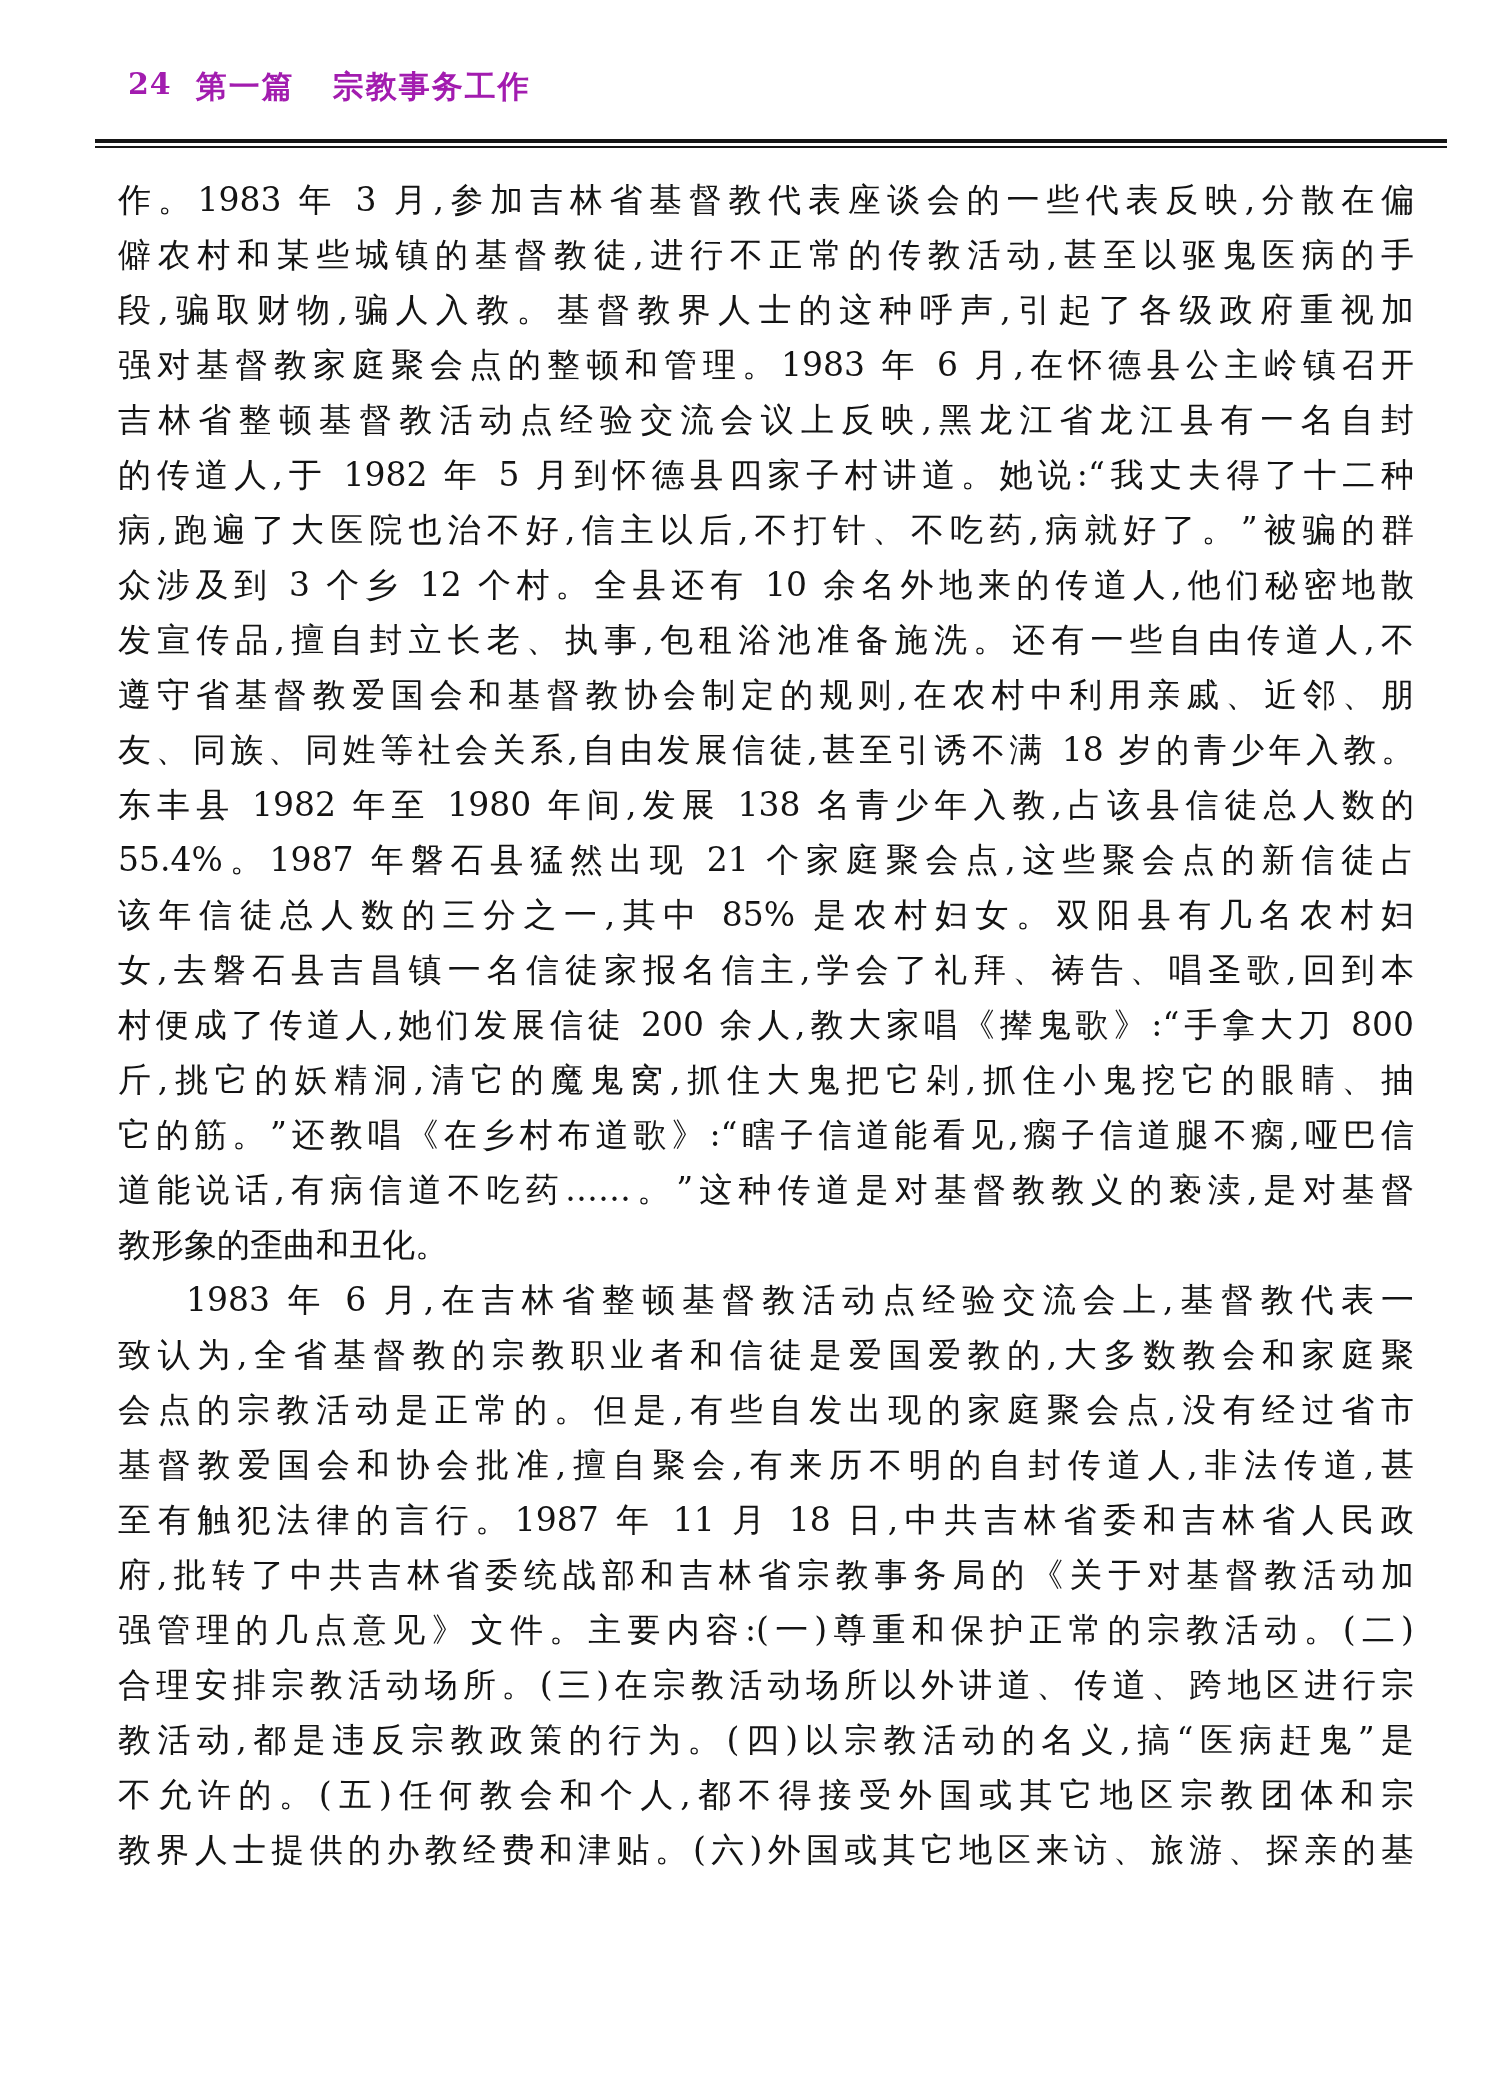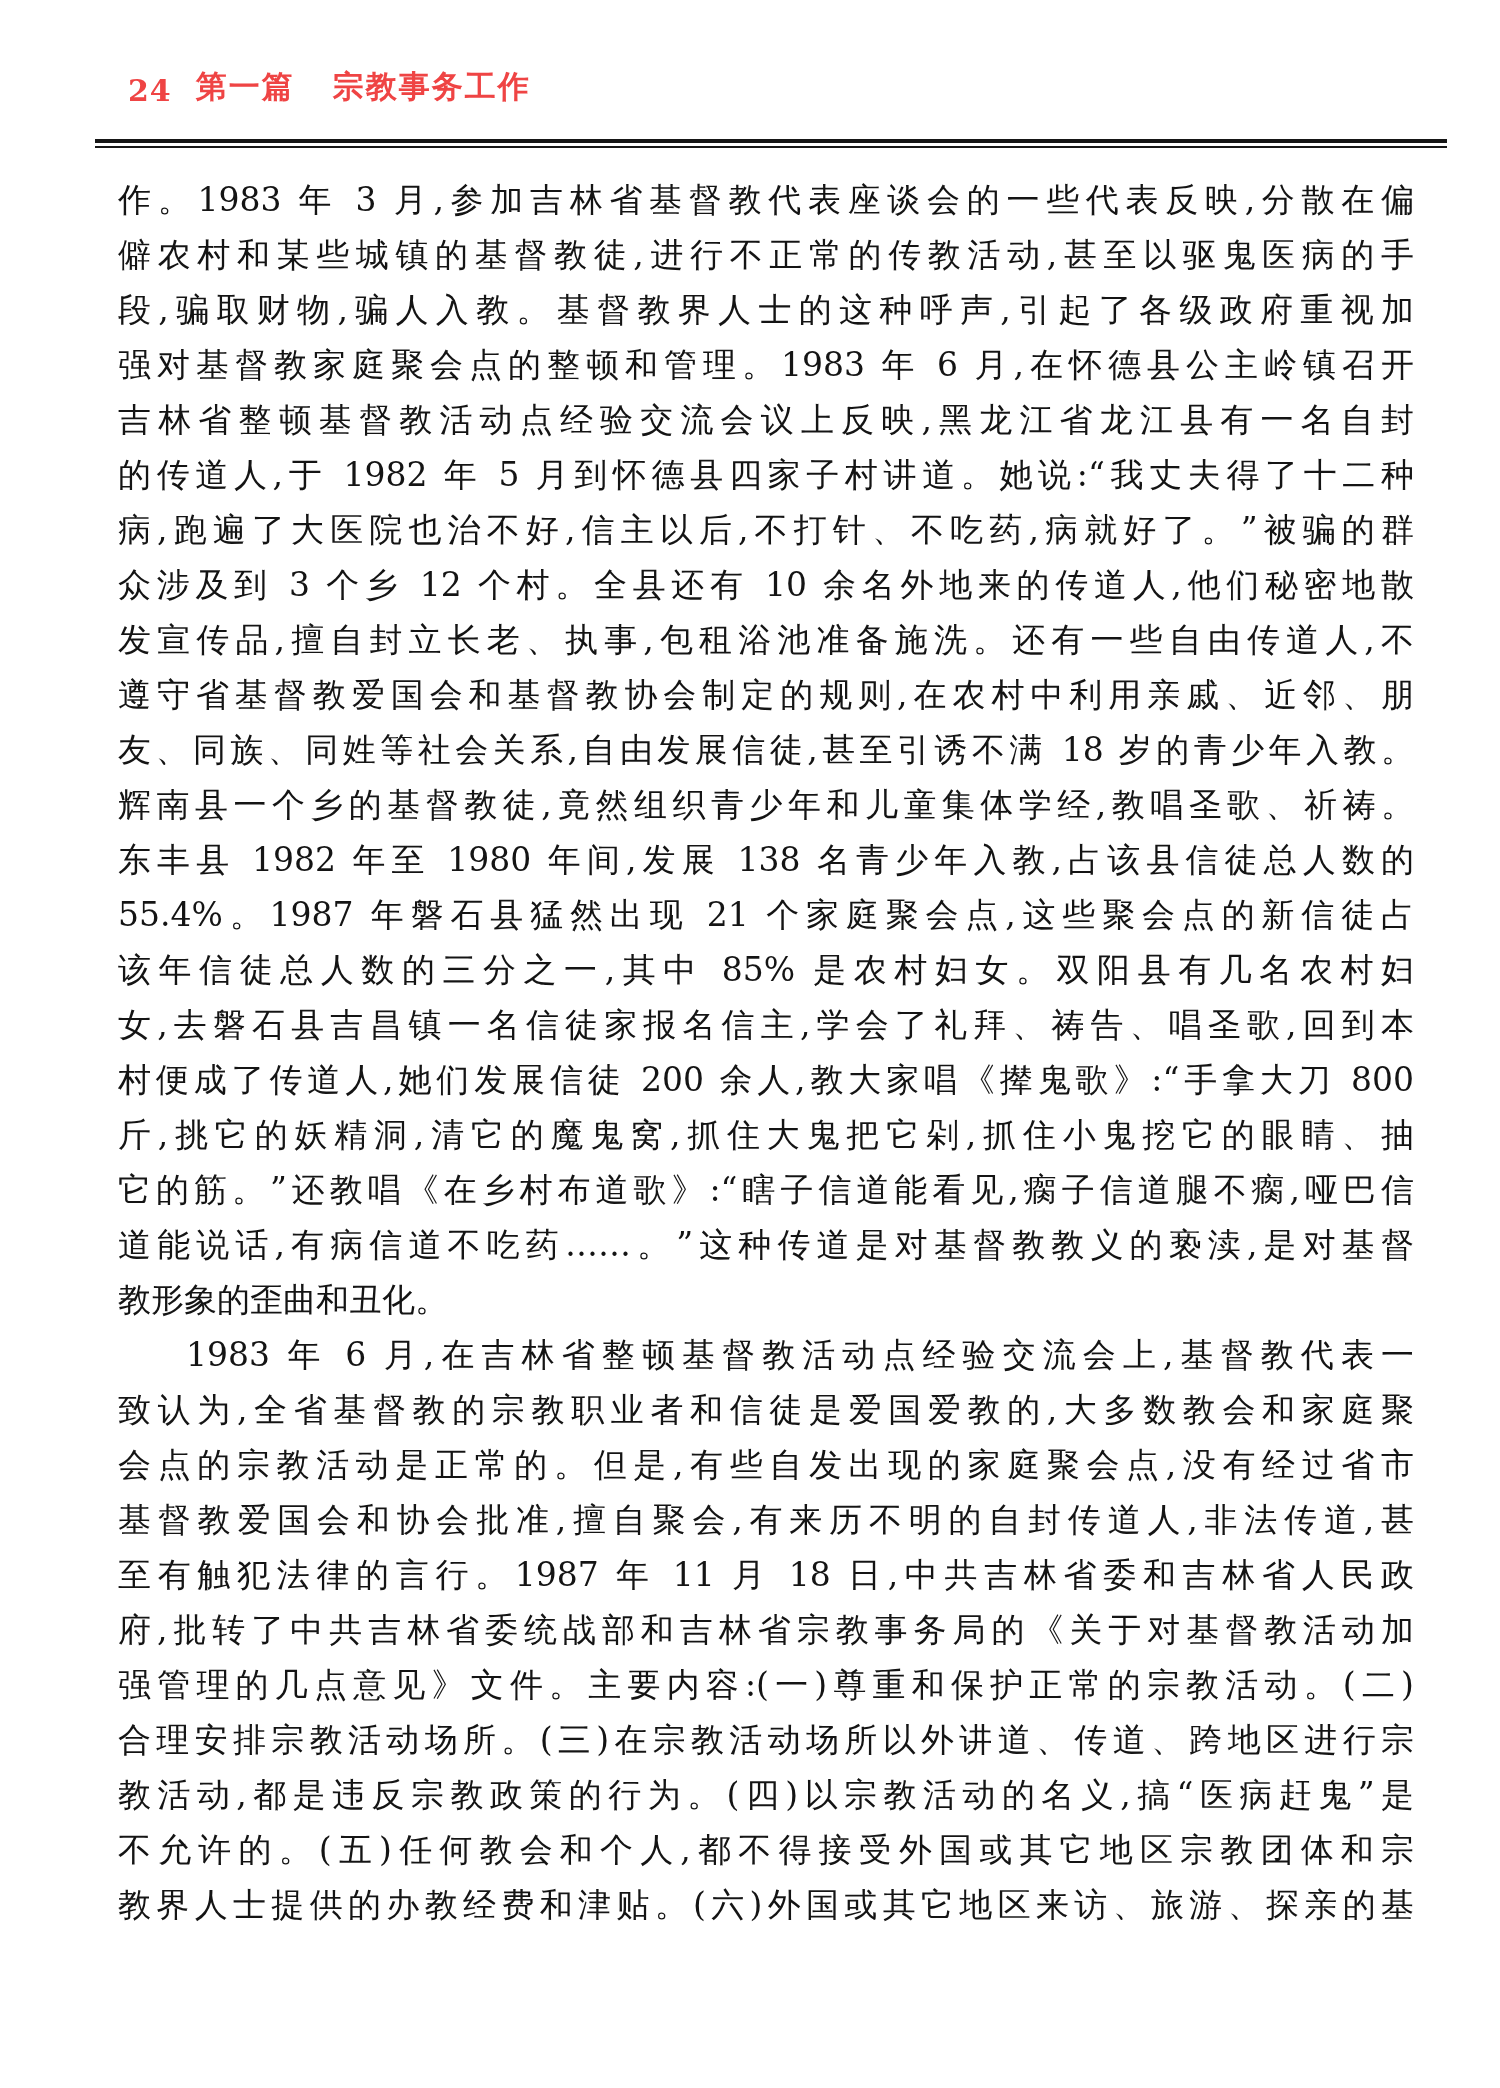--- a/index.html
+++ b/index.html
@@ -14,22 +14,22 @@
     margin: 0 auto;
     background: #ffffff;
     overflow: hidden;
     font-family: "DejaVu Serif", "Liberation Serif", serif;
   }
   .page-header {
     position: absolute;
     top: 66px;
     left: 128px;
     display: flex;
-    align-items: flex-end;
-    color: #ef4444;
+    align-items: flex-start;
+    color: #a21caf;
     font-weight: bold;
   }
   .page-header .page-num {
     font-size: 30px;
     letter-spacing: 1px;
   }
   .page-header .section {
     font-size: 31px;
     margin-left: 24px;
     letter-spacing: 2px;
@@ -97,21 +97,20 @@
     <div class="line">僻农村和某些城镇的基督教徒,进行不正常的传教活动,甚至以驱鬼医病的手</div>
     <div class="line">段,骗取财物,骗人入教。基督教界人士的这种呼声,引起了各级政府重视加</div>
     <div class="line">强对基督教家庭聚会点的整顿和管理。1983 年 6 月,在怀德县公主岭镇召开</div>
     <div class="line">吉林省整顿基督教活动点经验交流会议上反映,黑龙江省龙江县有一名自封</div>
     <div class="line">的传道人,于 1982 年 5 月到怀德县四家子村讲道。她说:“我丈夫得了十二种</div>
     <div class="line">病,跑遍了大医院也治不好,信主以后,不打针、不吃药,病就好了。”被骗的群</div>
     <div class="line">众涉及到 3 个乡 12 个村。全县还有 10 余名外地来的传道人,他们秘密地散</div>
     <div class="line">发宣传品,擅自封立长老、执事,包租浴池准备施洗。还有一些自由传道人,不</div>
     <div class="line">遵守省基督教爱国会和基督教协会制定的规则,在农村中利用亲戚、近邻、朋</div>
     <div class="line">友、同族、同姓等社会关系,自由发展信徒,甚至引诱不满 18 岁的青少年入教。</div>
-    <div class="line">辉南县一个乡的基督教徒,竟然组织青少年和儿童集体学经,教唱圣歌、祈祷。</div>
     <div class="line">东丰县 1982 年至 1980 年间,发展 138 名青少年入教,占该县信徒总人数的</div>
     <div class="line">55.4%。1987 年磐石县猛然出现 21 个家庭聚会点,这些聚会点的新信徒占</div>
     <div class="line">该年信徒总人数的三分之一,其中 85% 是农村妇女。双阳县有几名农村妇</div>
     <div class="line">女,去磐石县吉昌镇一名信徒家报名信主,学会了礼拜、祷告、唱圣歌,回到本</div>
     <div class="line">村便成了传道人,她们发展信徒 200 余人,教大家唱《撵鬼歌》:“手拿大刀 800</div>
     <div class="line">斤,挑它的妖精洞,清它的魔鬼窝,抓住大鬼把它剁,抓住小鬼挖它的眼睛、抽</div>
     <div class="line">它的筋。”还教唱《在乡村布道歌》:“瞎子信道能看见,瘸子信道腿不瘸,哑巴信</div>
     <div class="line">道能说话,有病信道不吃药……。”这种传道是对基督教教义的亵渎,是对基督</div>
     <div class="line para-end">教形象的歪曲和丑化。</div>
     <div class="line indent">1983 年 6 月,在吉林省整顿基督教活动点经验交流会上,基督教代表一</div>

